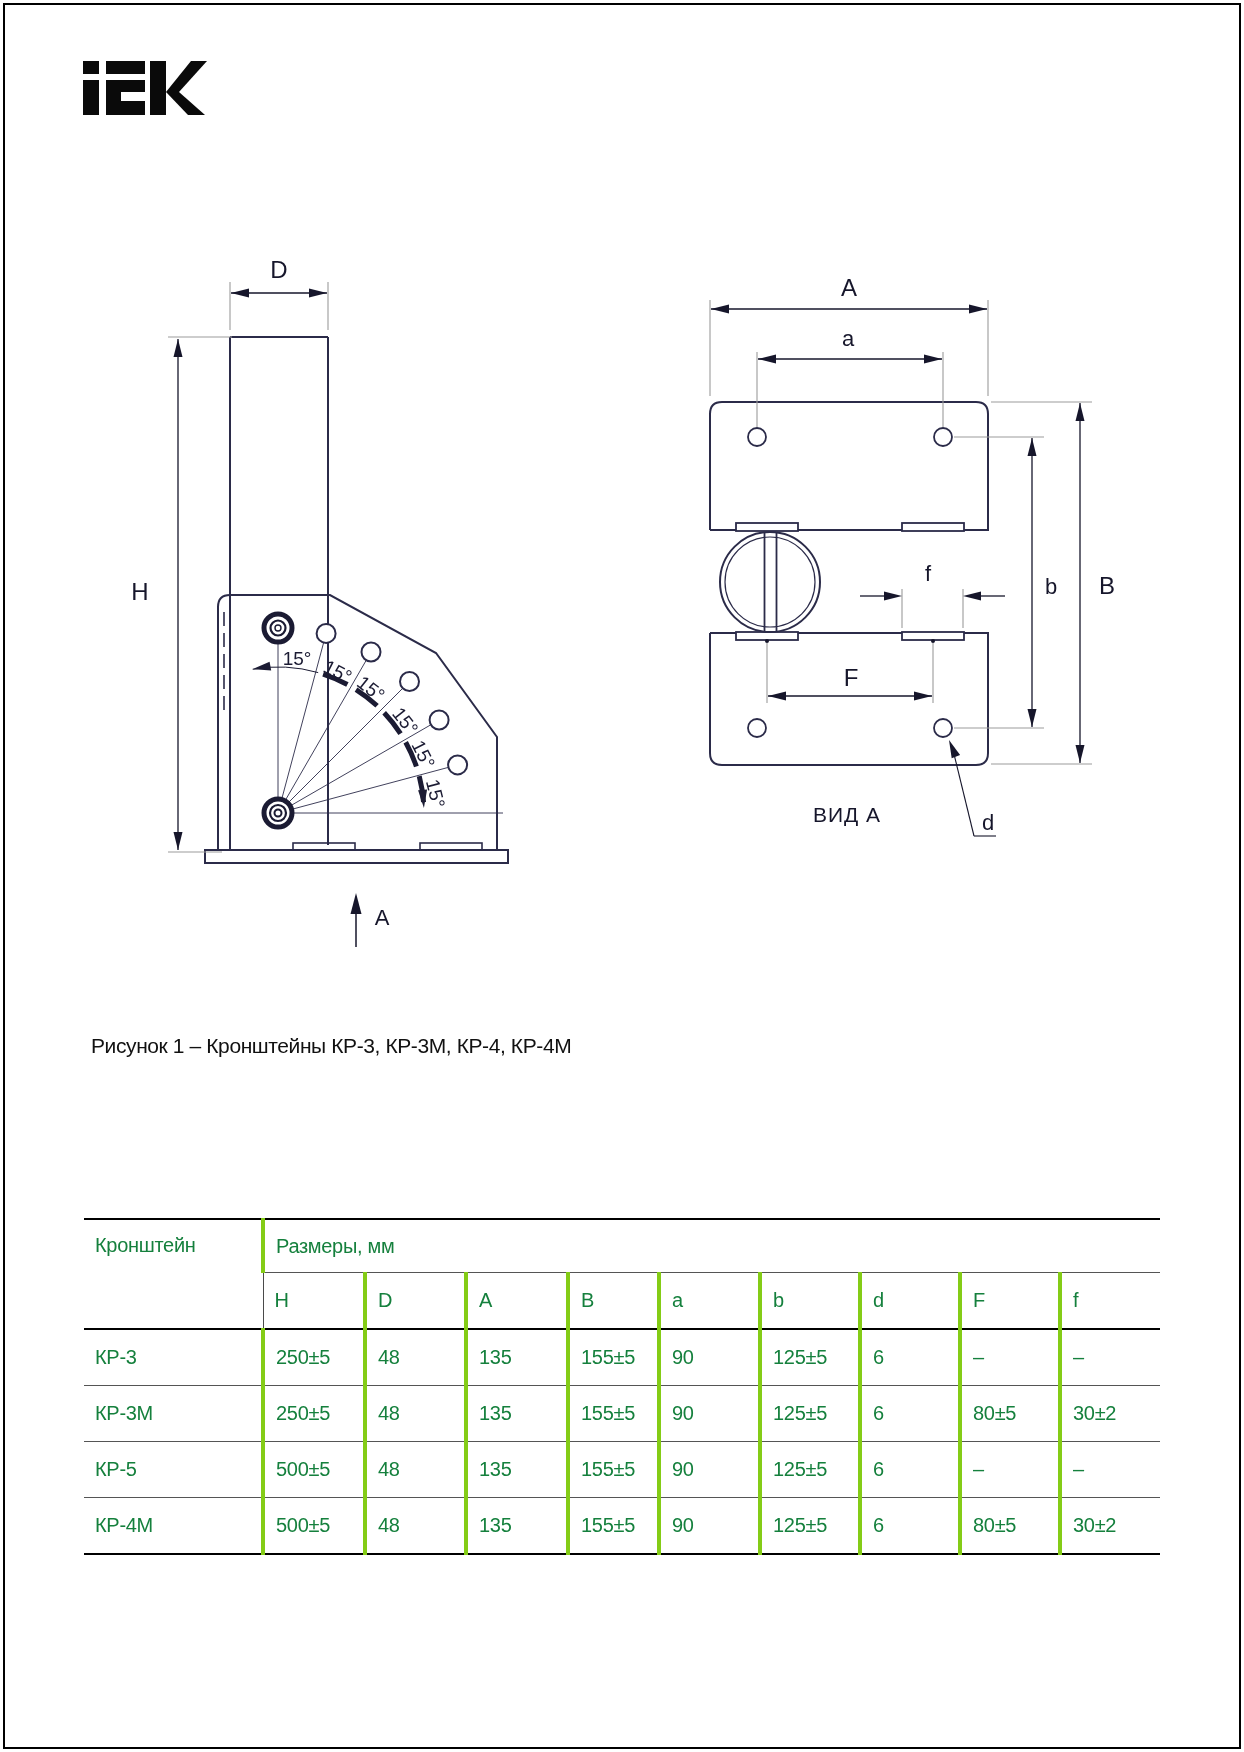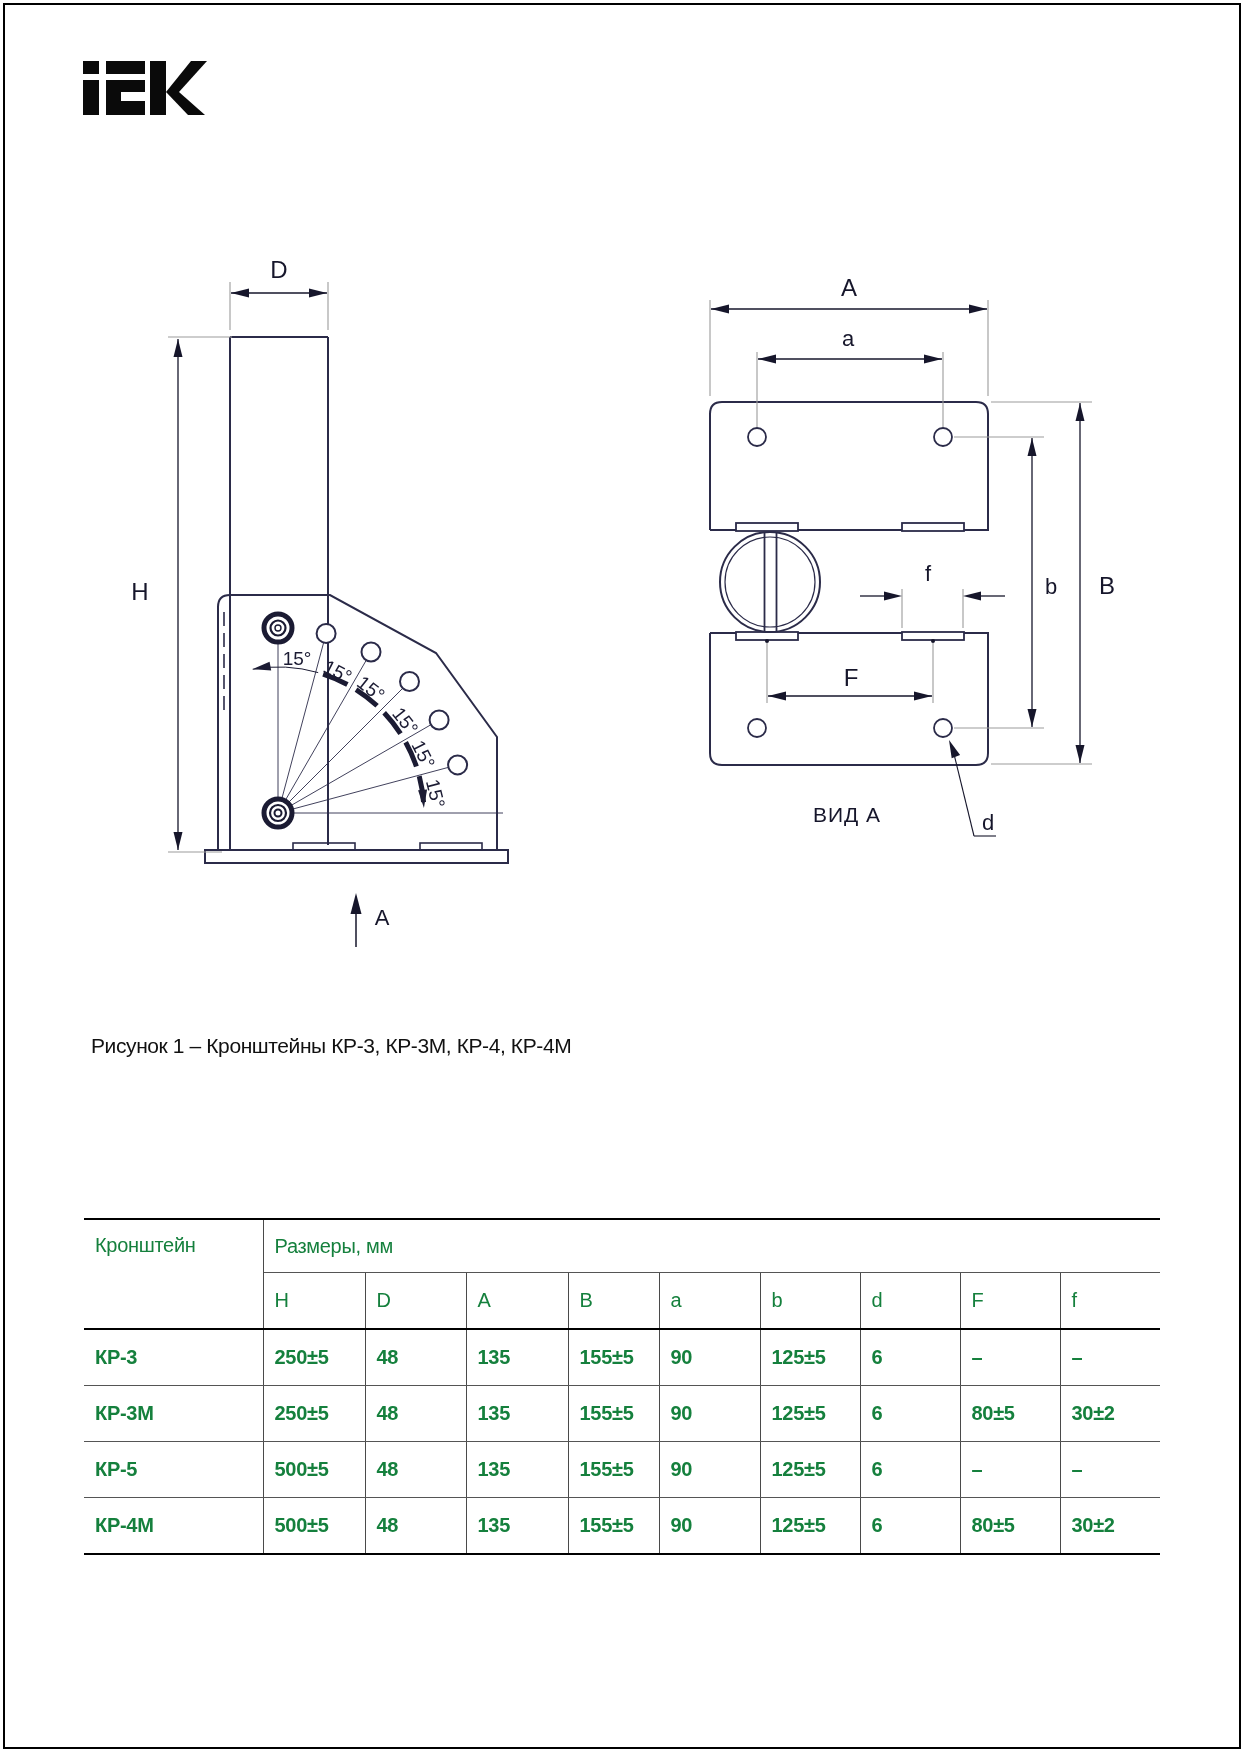--- a/index.html
+++ b/index.html
@@ -2,27 +2,27 @@
 <html><head>
 <meta charset="utf-8">
 <style>
   html,body{margin:0;padding:0;background:#ffffff;}
   body{width:1244px;height:1752px;position:relative;font-family:"Liberation Sans",sans-serif;}
   .page-border{position:absolute;left:3px;top:3px;right:3px;bottom:3px;border:2px solid #000;pointer-events:none;}
   .logo{position:absolute;left:83px;top:59px;width:124px;height:58px;}
   .drawing{position:absolute;left:0;top:0;width:1244px;height:1752px;}
   .caption{position:absolute;left:83px;top:1034px;width:900px;font-size:21px;color:#111;letter-spacing:-0.4px;margin-left:8px;}
   .spec-table{position:absolute;left:84px;top:1218px;width:1076px;border-collapse:collapse;table-layout:fixed;font-size:20px;color:#15803d;letter-spacing:-0.3px;}
-  .spec-table td{padding:0 0 0 11px;vertical-align:middle;border-left:1px solid #84cc16;border-right:1px solid #4a4a4a;}
+  .spec-table td{padding:0 0 0 11px;vertical-align:middle;border-left:4px solid #84cc16;border-right:1px solid #4a4a4a;}
   .spec-table td:first-child{border-left:none;}
   .spec-table td:last-child{border-right:none;}
   .spec-table tr.h1 td{border-top:2px solid #000;height:52px;}
   .spec-table tr.h2 td{height:55px;border-bottom:2px solid #000;}
   .spec-table td.colhead{vertical-align:top;padding-top:14px;border-bottom:2px solid #000;}
-  .spec-table tr.body td{height:55px;border-bottom:1px solid #555;font-weight:bold;}
+  .spec-table tr.body td{height:55px;border-bottom:1px solid #555;}
   .spec-table tr.body.last td{border-bottom:2px solid #000;}
   svg text{font-family:"Liberation Sans",sans-serif;}
   .dimtxt{fill:#16162b;}
   .angtxt{fill:#1b1b33;font-size:19px;}
 </style>
 </head>
 <body>
 
 <div class="page-border"></div>
 

